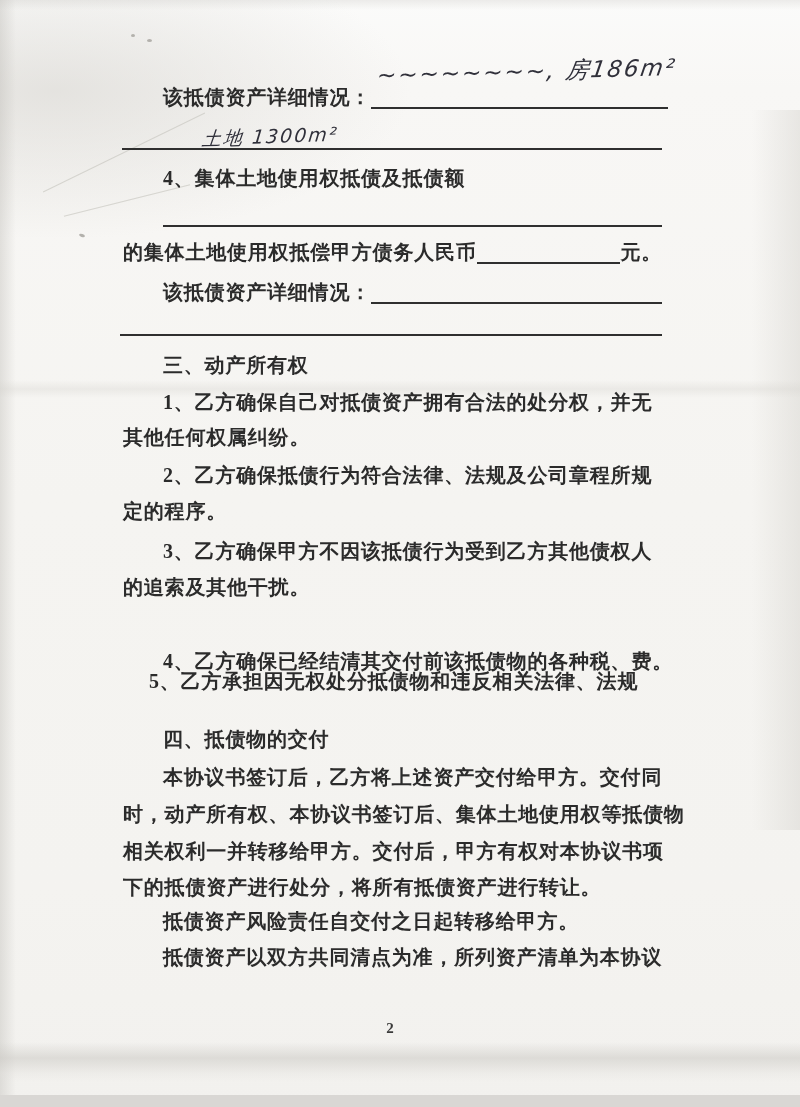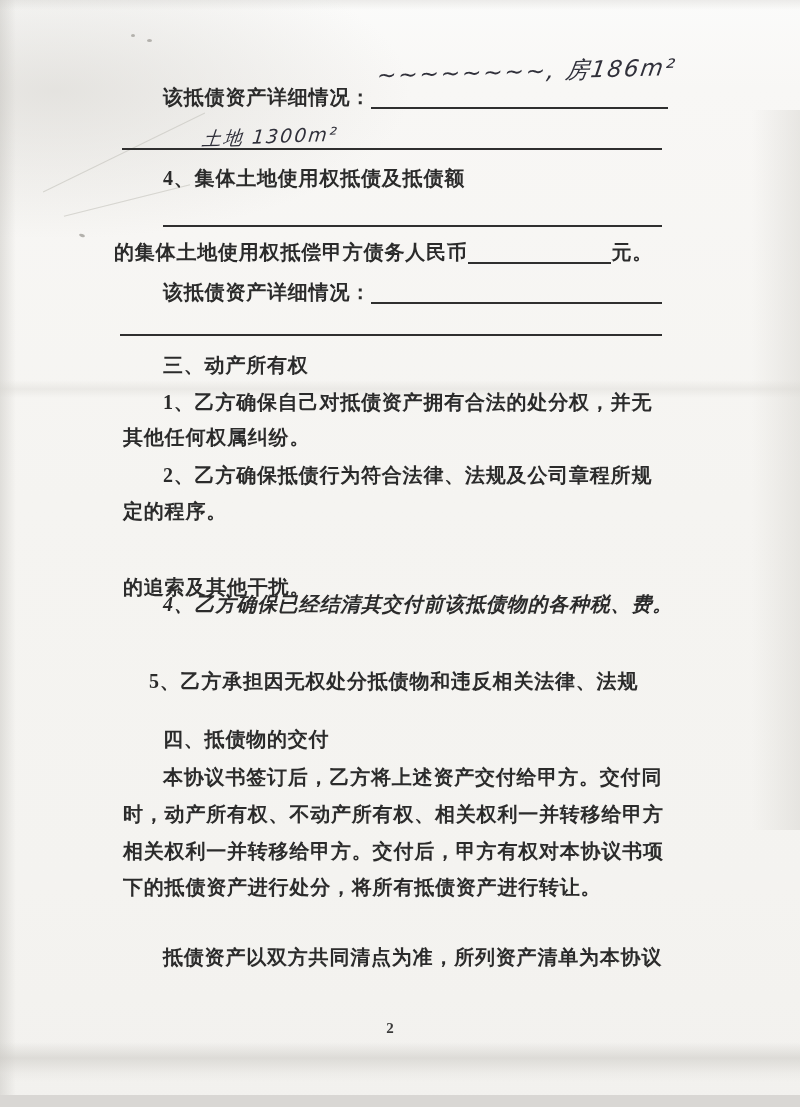--- a/index.html
+++ b/index.html
@@ -85,21 +85,21 @@
   </div>
 
   <div class="ln" style="left:163px;top:165px;justify-content:center;">
     <span>4、集体土地使用权抵债及抵债额</span>
   </div>
 
   <div class="ln" style="left:163px;top:202px;width:499px;">
     <span class="blank"></span>
   </div>
 
-  <div class="ln" style="left:114px;top:239px;width:539px;">
+  <div class="ln" style="left:123px;top:239px;width:539px;">
     <span>的集体土地使用权抵偿甲方债务人民币</span>
     <span class="blank"></span>
     <span class="suffix">元。</span>
   </div>
 
   <div class="ln" style="left:163px;top:279px;width:499px;">
     <span>该抵债资产详细情况：</span>
     <span class="blank"></span>
   </div>
 
@@ -114,45 +114,51 @@
   </div>
   <div class="ln" style="left:123px;top:424px;">
     <span>其他任何权属纠纷。</span>
   </div>
   <div class="ln" style="left:163px;top:462px;">
     <span>2、乙方确保抵债行为符合法律、法规及公司章程所规</span>
   </div>
   <div class="ln" style="left:123px;top:499px;align-items:center;">
     <span>定的程序。</span>
   </div>
+  <div class="ln" style="left:163px;top:538px;">
+    <span>3、乙方确保甲方不因该抵债行为受到乙方其他债权人</span>
+  </div>
   <div class="ln" style="left:123px;top:574px;">
     <span>的追索及其他干扰。</span>
   </div>
-  <div class="ln" style="left:163px;top:591px;font-style:italic;">
+  <div class="ln" style="left:163px;top:648px;">
     <span>4、乙方确保已经结清其交付前该抵债物的各种税、费。</span>
   </div>
   <div class="ln" style="left:149px;top:650px;margin-top:18px;">
     <span>5、乙方承担因无权处分抵债物和违反相关法律、法规</span>
   </div>
 
   <div class="ln" style="left:163px;top:764px;">
     <span>本协议书签订后，乙方将上述资产交付给甲方。交付同</span>
   </div>
 
   <div class="ln" style="left:163px;top:726px;">
     <span>四、抵债物的交付</span>
   </div>
   <div class="ln" style="left:123px;top:801px;">
-    <span>时，动产所有权、不动产所有权、相关权利一并转移给甲方</span>
+    <span>时，动产所有权、本协议书签订后、集体土地使用权等抵债物</span>
   </div>
   <div class="ln" style="left:123px;top:838px;">
     <span>相关权利一并转移给甲方。交付后，甲方有权对本协议书项</span>
   </div>
   <div class="ln" style="left:123px;top:874px;">
     <span>下的抵债资产进行处分，将所有抵债资产进行转让。</span>
+  </div>
+  <div class="ln" style="left:163px;top:908px;">
+    <span>抵债资产风险责任自交付之日起转移给甲方。</span>
   </div>
   <div class="ln" style="left:163px;top:944px;">
     <span>抵债资产以双方共同清点为准，所列资产清单为本协议</span>
   </div>
 
   <div class="pageno">2</div>
 
 </div>
 
 </body></html>

